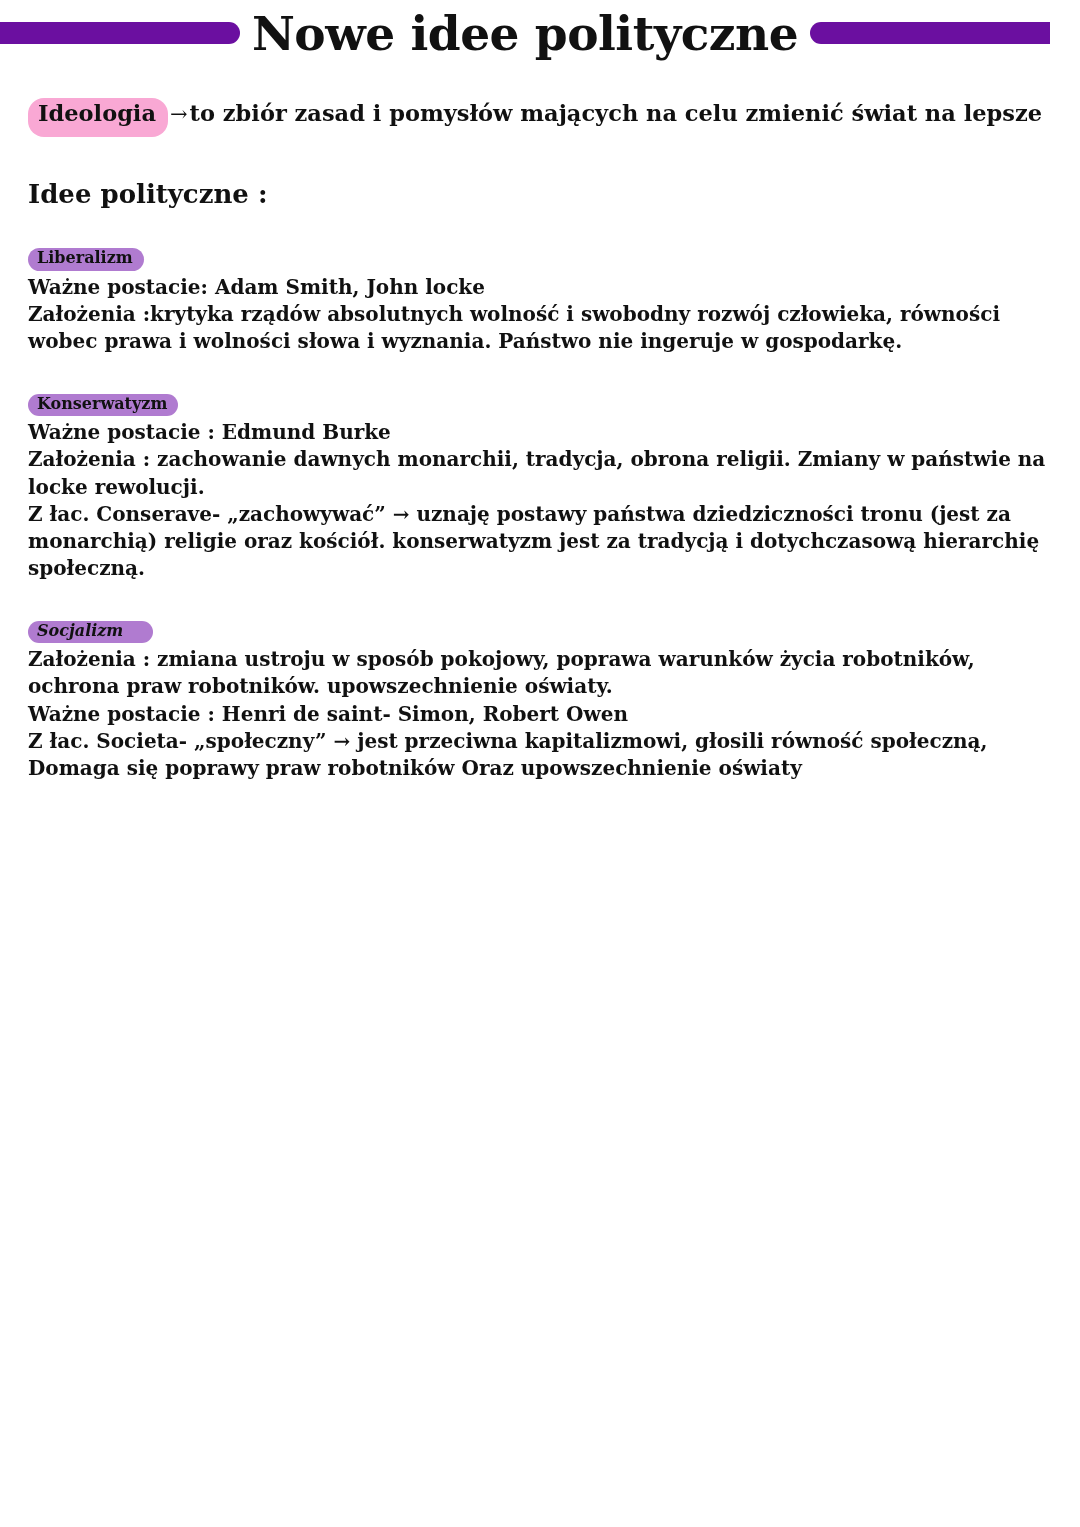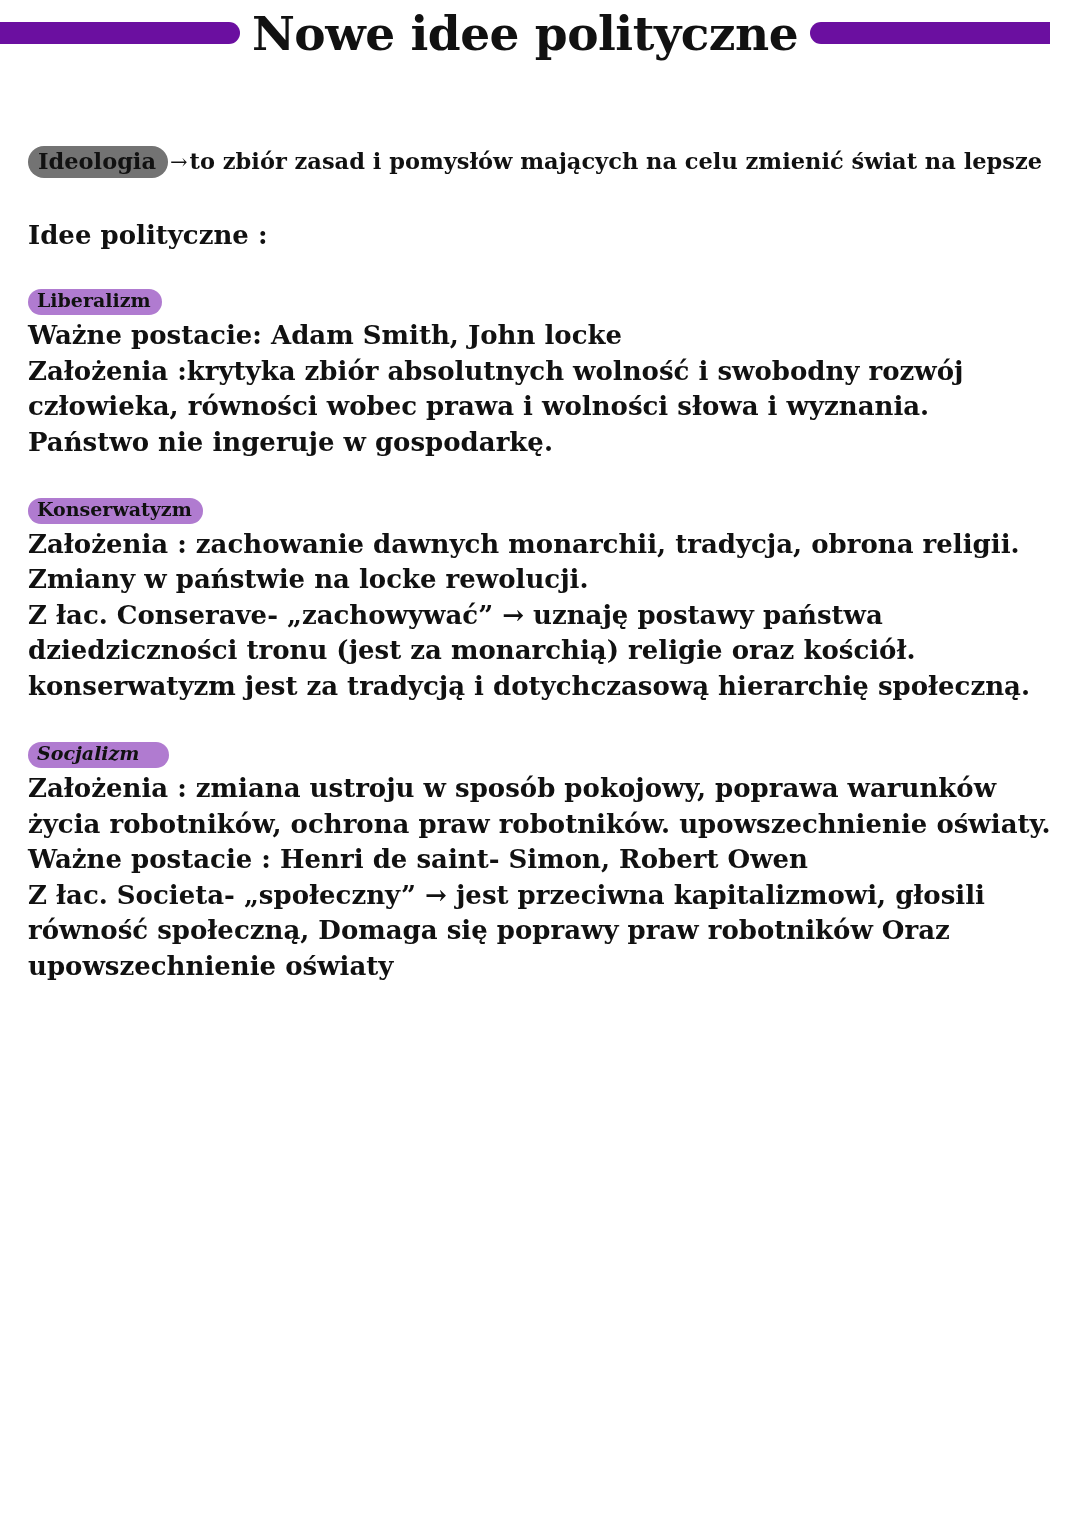--- a/index.html
+++ b/index.html
@@ -65,26 +65,25 @@
 
   .ideologia-line {
     font-size: 22.5px;
     font-weight: bold;
     line-height: 1.25;
     white-space: nowrap;
     margin: 0;
   }
   .pill {
     display: inline-block;
-    background: #737373;
+    background: #f9a8d4;
     border-radius: 16px;
-    padding: 1px 12px 3px 10px;
+    padding: 1px 12px 10px 10px;
     font-weight: bold;
     color: #111111;
-    margin-top: 48px;
   }
   .arrow {
     font-weight: 400;
     font-size: 21px;
     padding: 0 2px 0 2px;
   }
 
   .section-heading {
     font-size: 26px;
     font-weight: bold;
@@ -97,32 +96,32 @@
   }
   .idea-label-row {
     margin: 0 0 3px 0;
     line-height: 1.15;
   }
   .idea-label {
     display: inline-block;
     background: #B07BD0;
     border-radius: 14px;
     padding: 1px 11px 3px 9px;
-    font-size: 19px;
+    font-size: 16px;
     font-weight: bold;
     color: #111111;
     text-align: right;
   }
   .idea-label.extra {
     padding-right: 30px;
     font-style: italic;
   }
 
   .body-text {
-    font-size: 26px;
+    font-size: 20px;
     font-weight: bold;
     line-height: 1.365;
     margin: 0;
     color: #111111;
     text-align: left;
   }
 </style>
 </head>
 <body>
 
@@ -134,25 +133,26 @@
 
 <div class="content">
 
   <p class="ideologia-line"><span class="pill">Ideologia</span><span class="arrow">→</span><span>to zbiór zasad i pomysłów mających na celu zmienić świat na lepsze</span></p>
 
   <h2 class="section-heading">Idee polityczne :</h2>
 
   <div class="idea-block">
     <p class="idea-label-row"><span class="idea-label">Liberalizm</span></p>
     <p class="body-text">Ważne postacie: Adam Smith, John locke</p>
-    <p class="body-text">Założenia :krytyka zbiór absolutnych wolność i swobodny rozwój człowieka, równości wobec prawa i wolności słowa i wyznania. Państwo nie ingeruje w gospodarkę.</p>
+    <p class="body-text">Założenia :krytyka rządów absolutnych wolność i swobodny rozwój człowieka, równości wobec prawa i wolności słowa i wyznania. Państwo nie ingeruje w gospodarkę.</p>
   </div>
 
   <div class="idea-block">
     <p class="idea-label-row"><span class="idea-label">Konserwatyzm</span></p>
+    <p class="body-text">Ważne postacie : Edmund Burke</p>
     <p class="body-text">Założenia : zachowanie dawnych monarchii, tradycja, obrona religii. Zmiany w państwie na locke rewolucji.</p>
     <p class="body-text">Z łac. Conserave- „zachowywać” → uznaję postawy państwa dziedziczności tronu (jest za monarchią) religie oraz kościół. konserwatyzm jest za tradycją i dotychczasową hierarchię społeczną.</p>
   </div>
 
   <div class="idea-block">
     <p class="idea-label-row"><span class="idea-label extra">Socjalizm</span></p>
     <p class="body-text">Założenia : zmiana ustroju w sposób pokojowy, poprawa warunków życia robotników, ochrona praw robotników.  upowszechnienie oświaty.</p>
     <p class="body-text">Ważne postacie : Henri de saint- Simon, Robert Owen</p>
     <p class="body-text">Z łac. Societa- „społeczny” → jest przeciwna kapitalizmowi, głosili równość społeczną, Domaga się poprawy praw robotników Oraz upowszechnienie oświaty</p>
   </div>

